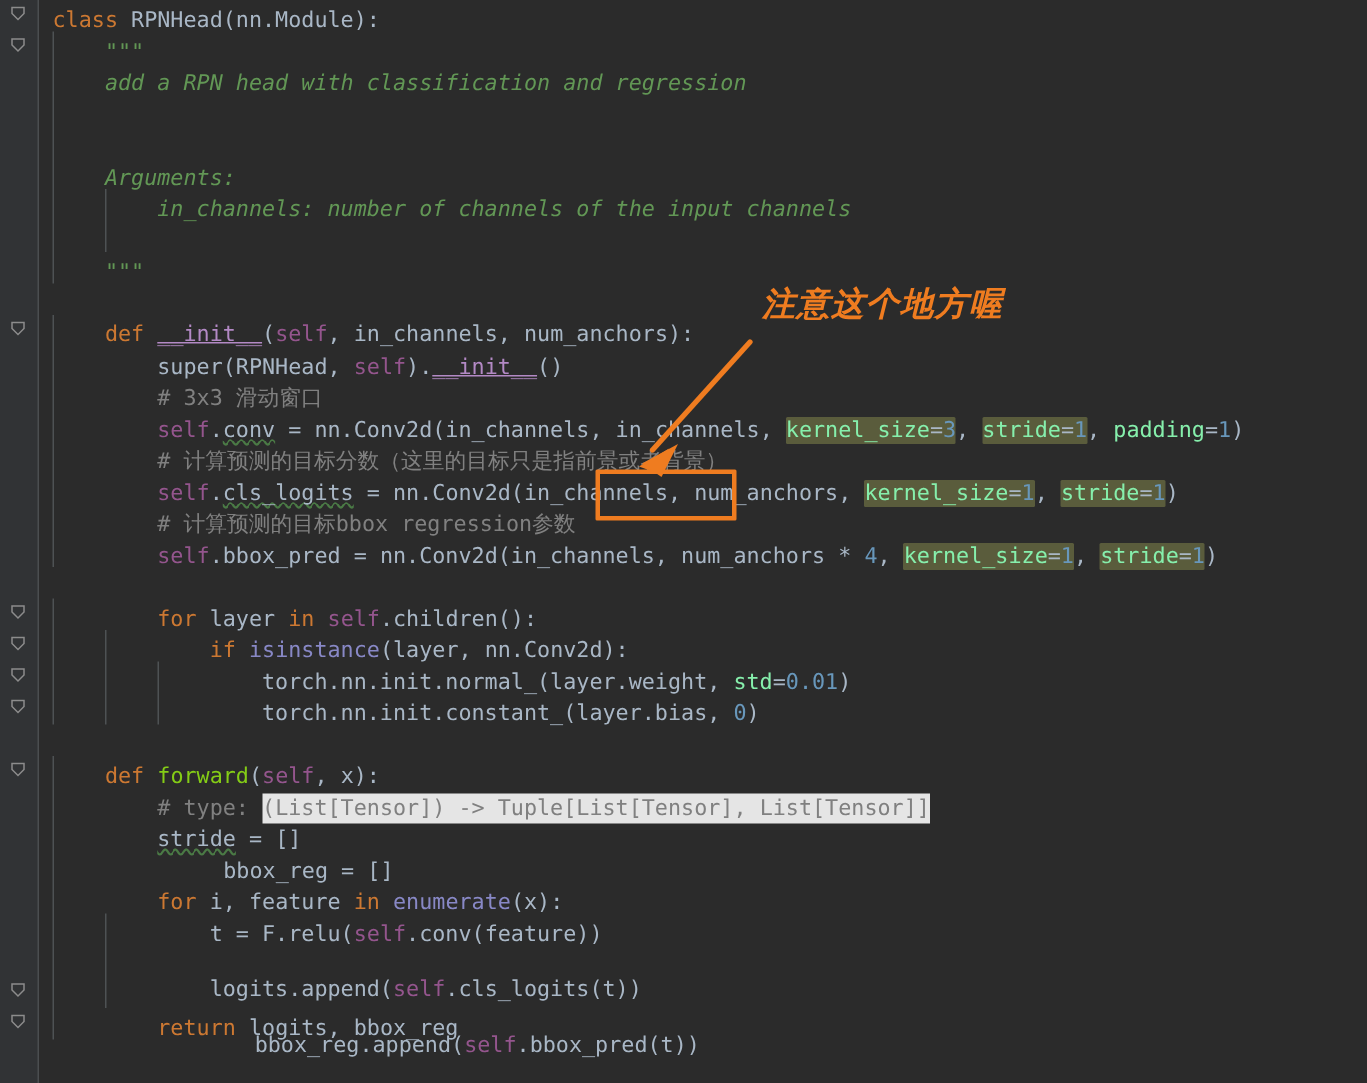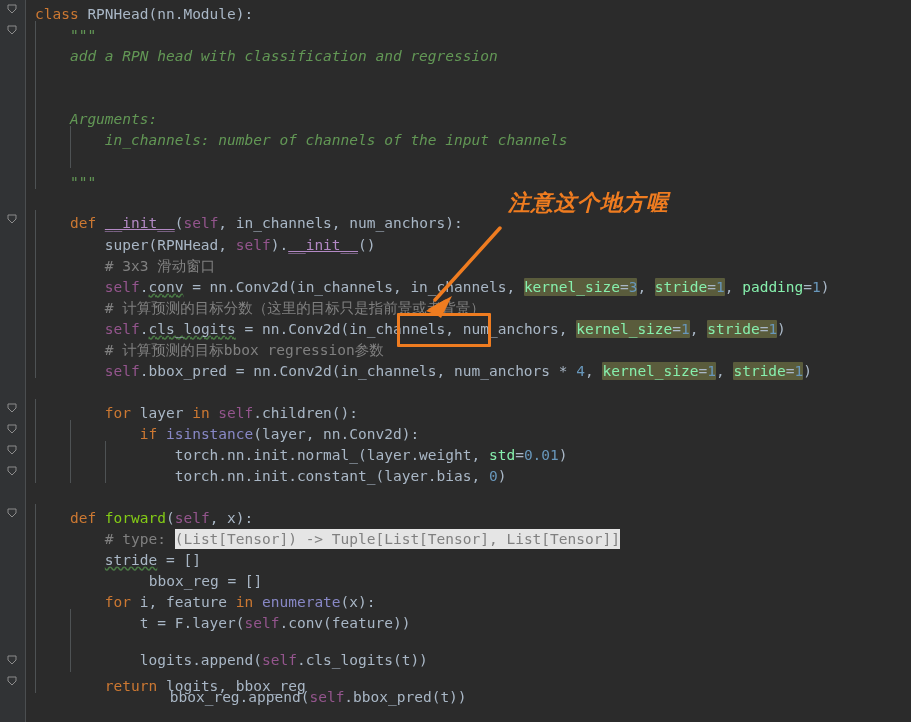--- a/index.html
+++ b/index.html
@@ -245,21 +245,21 @@
     <div class="line" style="top:508px; left:9px;"><span class="plain">    </span><span class="kw">def</span><span class="plain"> </span><span class="fn">forward</span><span class="plain">(</span><span class="self">self</span><span class="plain">, x):</span></div>
     
     <div class="line" style="top:529px; left:9px;"><span class="cmt">        # type: </span><span class="hl-type"><span class="cmt">(List[Tensor]) -&gt; Tuple[List[Tensor], List[Tensor]]</span></span></div>
     
     <div class="line" style="top:550px; left:9px;"><span class="plain">        </span><span class="plain spell">stride</span><span class="plain"> = []</span></div>
     
     <div class="line" style="top:571px; left:9px;margin-left:44px;"><span class="plain">        bbox_reg = []</span></div>
     
     <div class="line" style="top:592px; left:9px;"><span class="plain">        </span><span class="kw">for</span><span class="plain"> i, feature </span><span class="kw">in</span><span class="plain"> </span><span class="builtin">enumerate</span><span class="plain">(x):</span></div>
     
-    <div class="line" style="top:613px; left:9px;"><span class="plain">            t = F.layer(</span><span class="self">self</span><span class="plain">.conv(feature))</span></div>
+    <div class="line" style="top:613px; left:9px;"><span class="plain">            t = F.relu(</span><span class="self">self</span><span class="plain">.conv(feature))</span></div>
     
     <div class="line" style="top:634px; left:9px;margin-top:16px;"><span class="plain">            logits.append(</span><span class="self">self</span><span class="plain">.cls_logits(t))</span></div>
     
     <div class="line" style="top:687px; left:9px;padding-left:30px;"><span class="plain">            bbox_reg.append(</span><span class="self">self</span><span class="plain">.bbox_pred(t))</span></div>
     
     <div class="line" style="top:676px; left:9px;"><span class="plain">        </span><span class="kw">return</span><span class="plain"> logits, bbox_reg</span></div>
   </div>
 
   <div id="overlay">
     <div id="note-text">注意这个地方喔</div>

